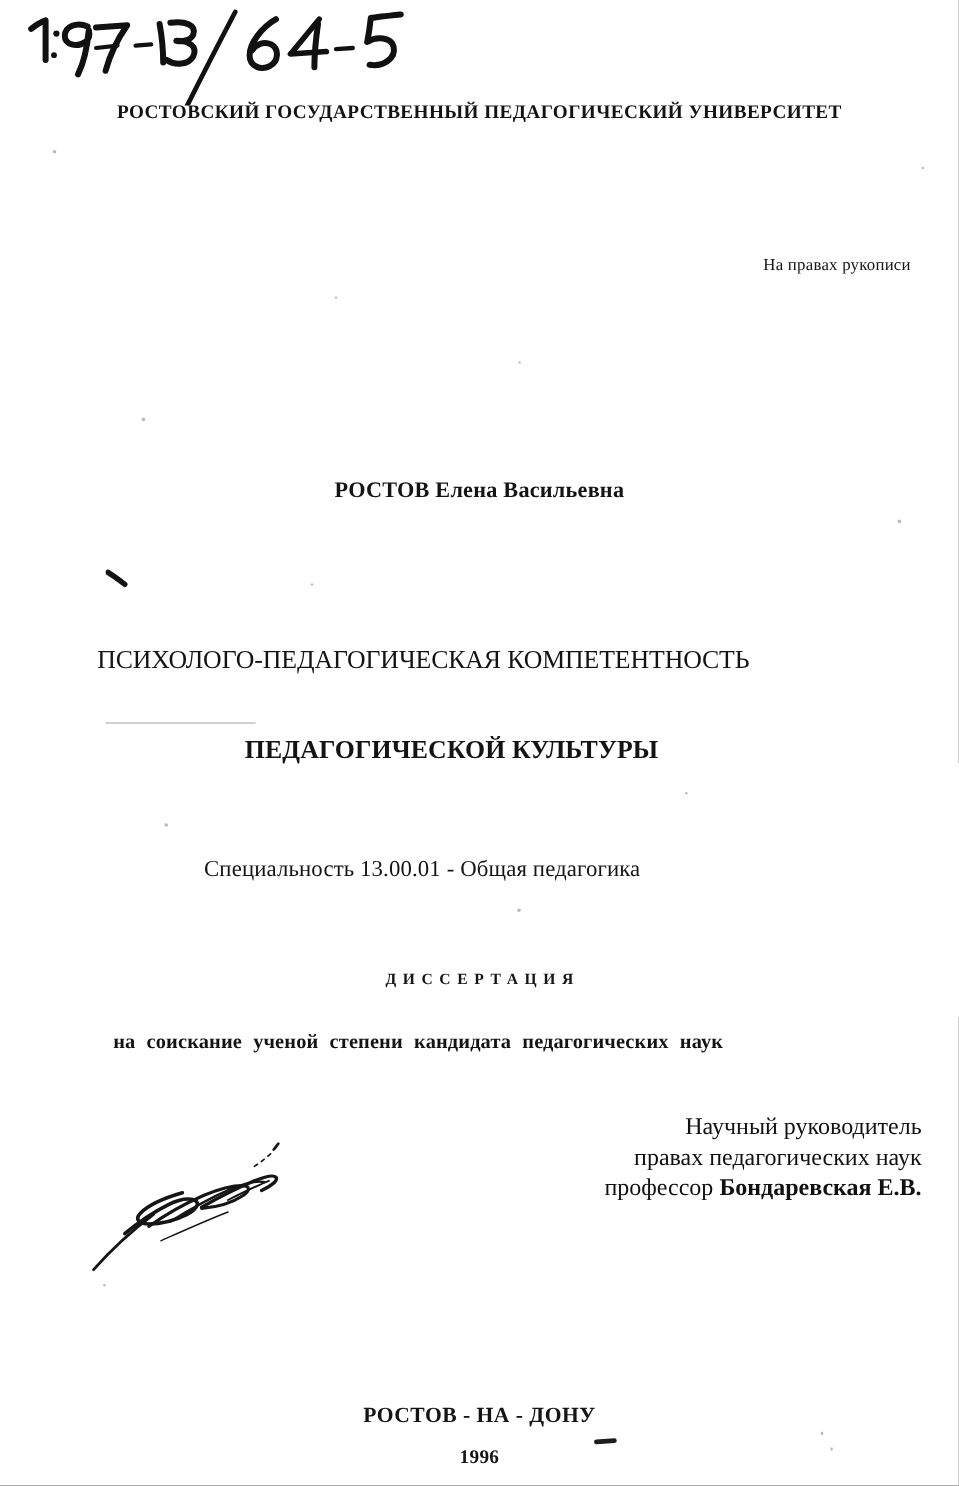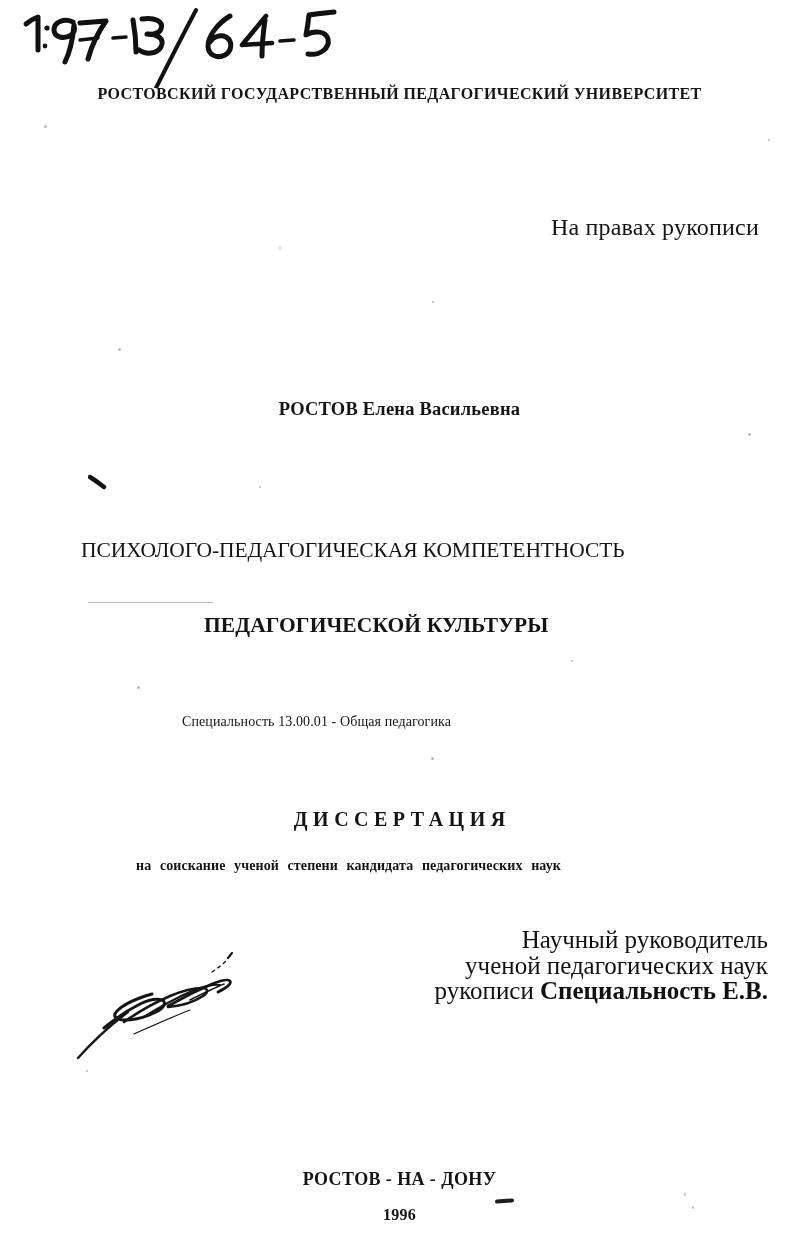--- a/index.html
+++ b/index.html
@@ -48,21 +48,21 @@
     left: 18px;
     top: 6px;
     width: 330px;
     height: 82px;
   }
 
   
   .manuscript {
     right: 40px;
     top: 214px;
-    font-size: 24px;
+    font-size: 14px;
     letter-spacing: 0.2px;
   }
 
   
   .author {
     left: 0;
     top: 399px;
     width: 799px;
     text-align: center;
     font-weight: bold;
@@ -97,54 +97,54 @@
     left: 88px;
     top: 602px;
     width: 125px;
     height: 1px;
     background: #9a9a9a;
     opacity: 0.75;
   }
 
   
   .specialty {
-    left: 182px;
+    left: 170px;
     top: 714px;
-    font-size: 14px;
+    font-size: 19px;
     letter-spacing: 0.1px;
   }
 
   
   .dissertation {
     left: 0;
     top: 808px;
     width: 799px;
     text-align: center;
     font-weight: bold;
-    font-size: 20px;
+    font-size: 13px;
     letter-spacing: 5.5px;
     text-indent: 5.5px;
   }
   .degree {
     left: 0;
     top: 858px;
     width: 697px;
     text-align: center;
     font-weight: bold;
-    font-size: 14px;
+    font-size: 17px;
     word-spacing: 5px;
     letter-spacing: 0.1px;
   }
 
   
   .supervisor {
     right: 31px;
     top: 927px;
     text-align: right;
-    font-size: 25px;
+    font-size: 20px;
     line-height: 25.5px;
   }
   .supervisor b {
     font-weight: bold;
   }
 
   
   .signature {
     position: absolute;
     left: 72px;
@@ -251,22 +251,22 @@
   <div class="title-underline-artifact"></div>
   <div class="tline title-3">ПЕДАГОГИЧЕСКОЙ  КУЛЬТУРЫ</div>
 
   <div class="tline specialty">Специальность 13.00.01 - Общая педагогика</div>
 
   <div class="tline dissertation">ДИССЕРТАЦИЯ</div>
   <div class="tline degree">на соискание ученой степени кандидата педагогических наук</div>
 
   <div class="right-block supervisor">
     <div>Научный руководитель</div>
-    <div>ученой педагогических наук</div>
-    <div><span>рукописи </span><b>Специальность Е.В.</b></div>
+    <div>правах педагогических наук</div>
+    <div><span>профессор </span><b>Бондаревская Е.В.</b></div>
   </div>
 
   <div class="signature">
     <svg width="230" height="115" viewBox="0 0 230 115" xmlns="http://www.w3.org/2000/svg" aria-hidden="true">
       <g fill="none" stroke="#161616" stroke-linecap="round" stroke-linejoin="round">
         <path d="M6 110 C22 92 40 76 56 64" stroke-width="2.4"></path>
         <path d="M32 80 C44 70 56 62 68 56 C76 52 84 50 90 52 C95 54 92 60 84 64 C74 69 62 72 52 72 C44 72 40 68 45 63 C52 56 66 50 80 46" stroke-width="3"></path>
         <path d="M52 74 C66 64 82 55 98 48 C110 43 122 40 130 40 C136 40 137 44 131 48 C122 54 108 58 96 59" stroke-width="2.6"></path>
         <path d="M70 70 C86 60 104 50 120 43 C132 38 142 36 148 37" stroke-width="2"></path>
         <path d="M96 58 C110 50 126 42 140 36 C150 32 156 31 158 33 C160 36 154 40 146 44" stroke-width="2.8"></path>

